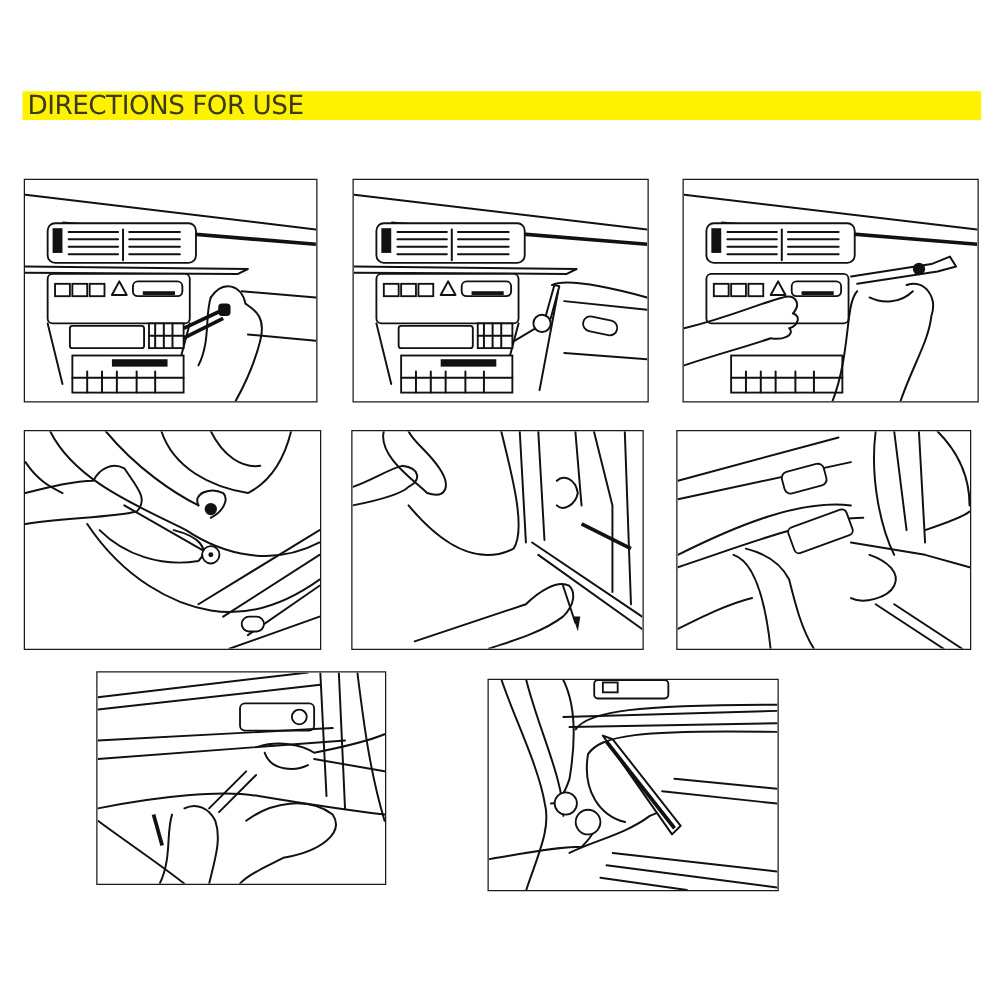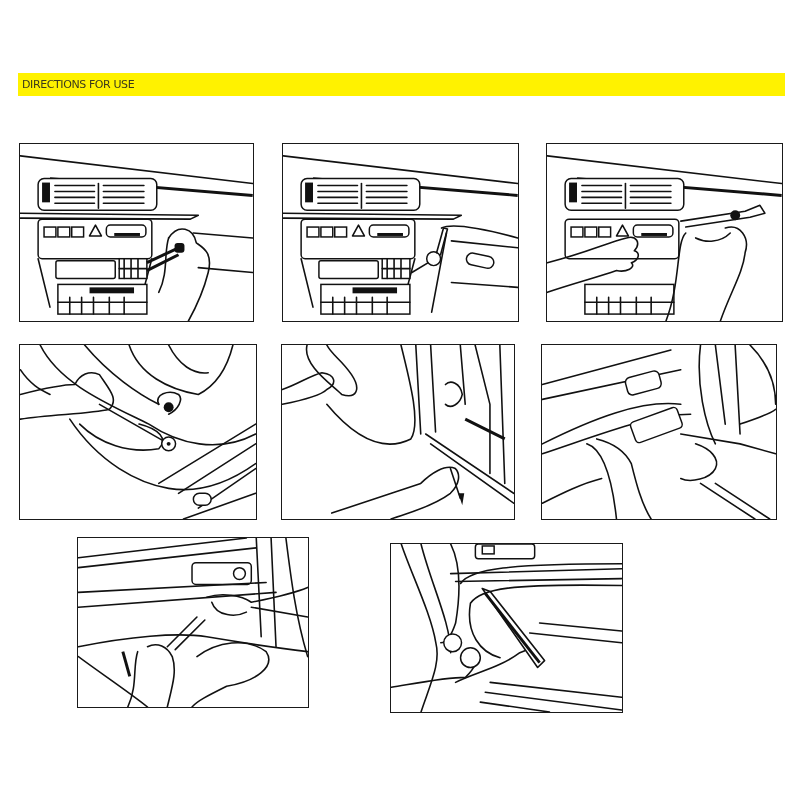--- a/index.html
+++ b/index.html
@@ -1,18 +1,18 @@
 <!DOCTYPE html>
 <html><head>
 <meta charset="utf-8">
 <style>
   html, body { margin:0; padding:0; background:#ffffff; }
   body { width:800px; height:800px; position:relative; overflow:hidden; font-family:"DejaVu Sans", sans-serif; }
   .banner { position:absolute; left:18px; top:73px; width:767px; height:23px; background:#fff200; }
-  .banner-text { position:absolute; left:4px; top:3px; font-size:11px; letter-spacing:-0.4px; color:#3b3a1c; line-height:17px; white-space:nowrap; }
+  .banner-text { position:absolute; left:4px; top:3px; font-size:21px; letter-spacing:-0.4px; color:#3b3a1c; line-height:17px; white-space:nowrap; }
   .panel { position:absolute; border:1.5px solid #1a1a1a; background:#fff; box-sizing:border-box; overflow:hidden; }
   .panel svg { position:absolute; left:0; top:0; width:100%; height:100%; }
   .ln { fill:none; stroke:#111; stroke-width:1.6; stroke-linecap:round; stroke-linejoin:round; }
   .thk { fill:none; stroke:#111; stroke-width:3; }
   .blk { fill:#111; }
   .wht { fill:#fff; stroke:#111; stroke-width:1.5; }
 </style>
 </head>
 <body>
 

